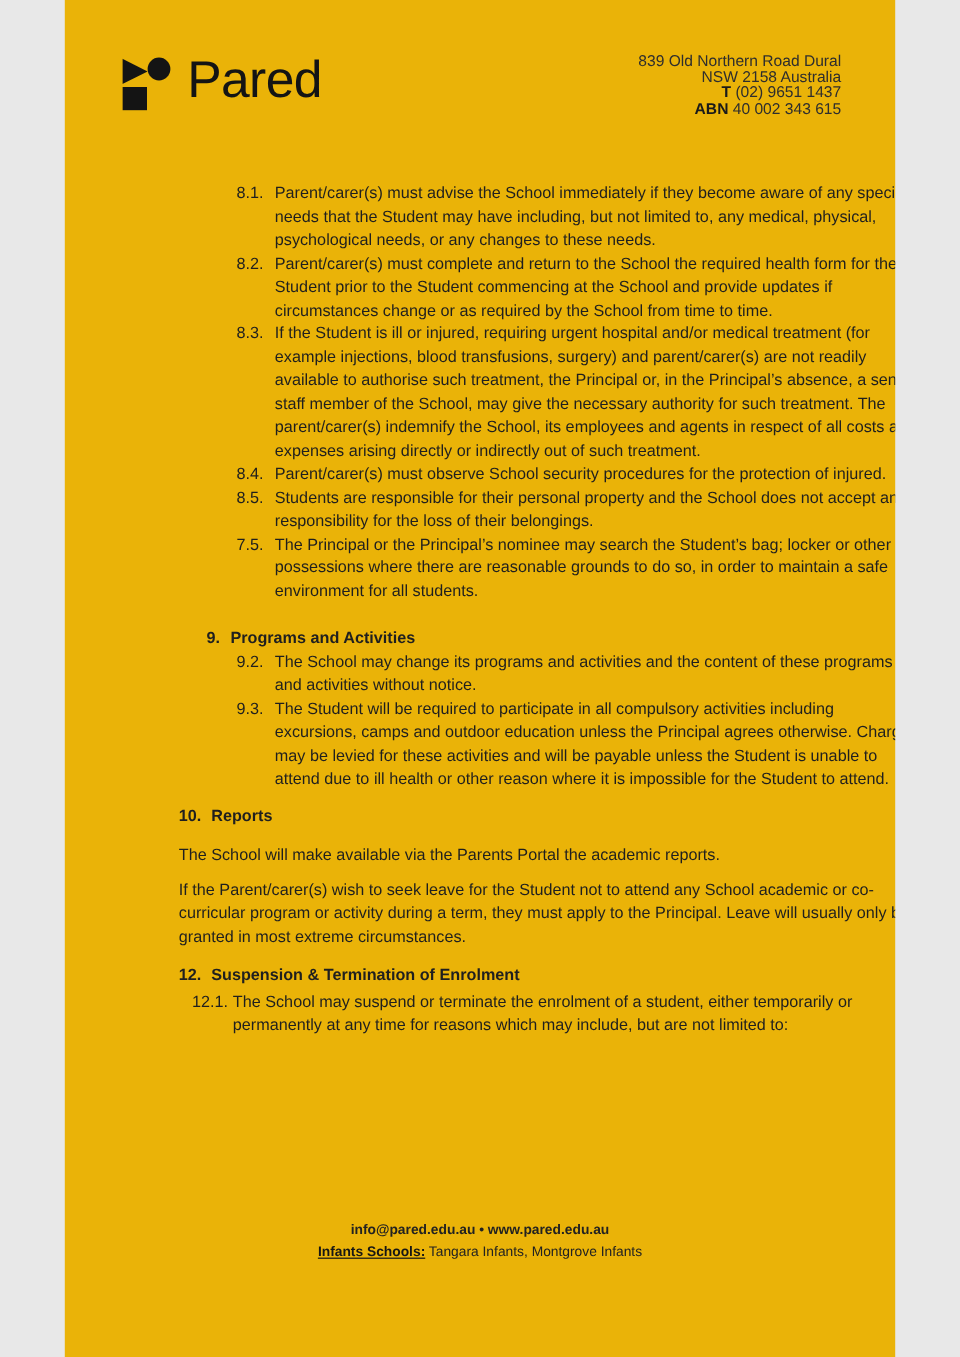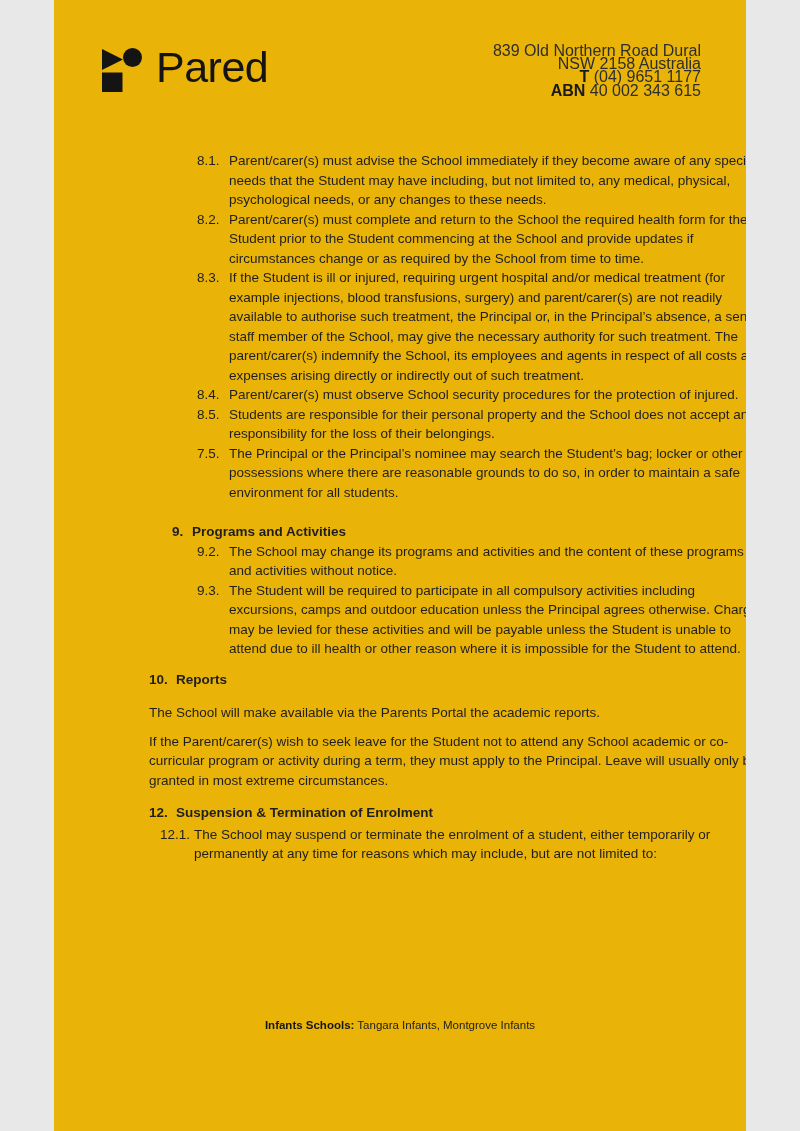--- a/index.html
+++ b/index.html
@@ -11,21 +11,21 @@
     color:#1f1f1f;
   }
 
   
   .letterhead { position:absolute; top:44px; left:48px; right:45px;
     display:flex; justify-content:space-between; align-items:flex-start; }
   .logo { display:flex; align-items:flex-start; gap:13px; }
   .logo-mark { display:block; margin-top:2px; }
   .logo-text { font-size:43px; line-height:1; margin-top:2px; color:#141414;
     letter-spacing:-0.5px; }
-  .address { text-align:right; font-size:16px; line-height:13.2px; color:#2e2e2e; }
+  .address { text-align:right; font-size:13px; line-height:13.2px; color:#2e2e2e; }
   .address b { color:#1a1a1a; }
 
   
   .doc-body { position:absolute; top:151px; left:95px; width:616px;
     font-size:13.5px; line-height:19.5px; }
 
   ol.clauses { list-style:none; }
   .clause { position:relative; }
   .clause .num { position:absolute; top:0; }
   
@@ -49,40 +49,40 @@
   .mt-15 { margin-top:13px; }
   .mt-14 { margin-top:14px; }
   .mt-11 { margin-top:11px; }
   .mt-9  { margin-top:9px; }
   .mt-2  { margin-top:2px; }
 
   
   .page-footer { position:absolute; top:1016px; left:0; width:100%;
     text-align:center; font-size:11.5px; line-height:18.5px; color:#222; }
   .page-footer .line1 { font-weight:bold; }
-  .page-footer b { color:#161616; }
+  .page-footer b { color:#161616;text-decoration:underline; }
 </style>
 </head>
 <body>
 
 <div class="page">
 
   <div class="letterhead">
     <div class="logo">
       <svg class="logo-mark" width="41" height="46" viewBox="0 0 41 46" aria-hidden="true">
         <polygon points="0,3 21,13.5 0,24" fill="#141414"></polygon>
         <circle cx="30.5" cy="11.5" r="9.5" fill="#141414"></circle>
         <rect x="0" y="26.5" width="20.5" height="19.5" fill="#141414"></rect>
       </svg>
       <span class="logo-text">Pared</span>
     </div>
     <div class="address">
       <div>839 Old Northern Road Dural</div>
       <div>NSW 2158 Australia</div>
-      <div><b>T</b> <span>(04) 9651 1177</span></div>
+      <div><b>T</b> <span>(02) 9651 1437</span></div>
       <div><b>ABN</b> <span>40 002 343 615</span></div>
     </div>
   </div>
 
   <div class="doc-body">
 
     <ol class="clauses lvl-8">
       <li class="clause"><span class="num">8.1.</span><span>Parent/carer(s) must advise the School immediately if they become aware of any special needs that the Student may have including, but not limited to, any medical, physical, psychological needs, or any changes to these needs.</span></li>
       <li class="clause"><span class="num">8.2.</span><span>Parent/carer(s) must complete and return to the School the required health form for the Student prior to the Student commencing at the School and provide updates if circumstances change or as required by the School from time to time.</span></li>
       <li class="clause"><span class="num">8.3.</span><span>If the Student is ill or injured, requiring urgent hospital and/or medical treatment (for example injections, blood transfusions, surgery) and parent/carer(s) are not readily available to authorise such treatment, the Principal or, in the Principal’s absence, a senior staff member of the School, may give the necessary authority for such treatment. The parent/carer(s) indemnify the School, its employees and agents in respect of all costs and expenses arising directly or indirectly out of such treatment.</span></li>
@@ -103,16 +103,17 @@
     <p class="para mt-9">If the Parent/carer(s) wish to seek leave for the Student not to attend any School academic or co-curricular program or activity during a term, they must apply to the Principal. Leave will usually only be granted in most extreme circumstances.</p>
 
     <div class="sec-heading hmain mt-15"><span class="num">12.</span><span>Suspension &amp; Termination of Enrolment</span></div>
     <ol class="clauses lvl-12 mt-2">
       <li class="clause"><span class="num">12.1.</span><span>The School may suspend or terminate the enrolment of a student, either temporarily or permanently at any time for reasons which may include, but are not limited to:</span></li>
     </ol>
 
   </div>
 
   <div class="page-footer">
+    <div class="line1"><span>info@pared.edu.au</span> <span>•</span> <span>www.pared.edu.au</span></div>
     <div><b>Infants Schools:</b> <span>Tangara Infants, Montgrove Infants</span></div>
   </div>
 
 </div>
 
 </body></html>

